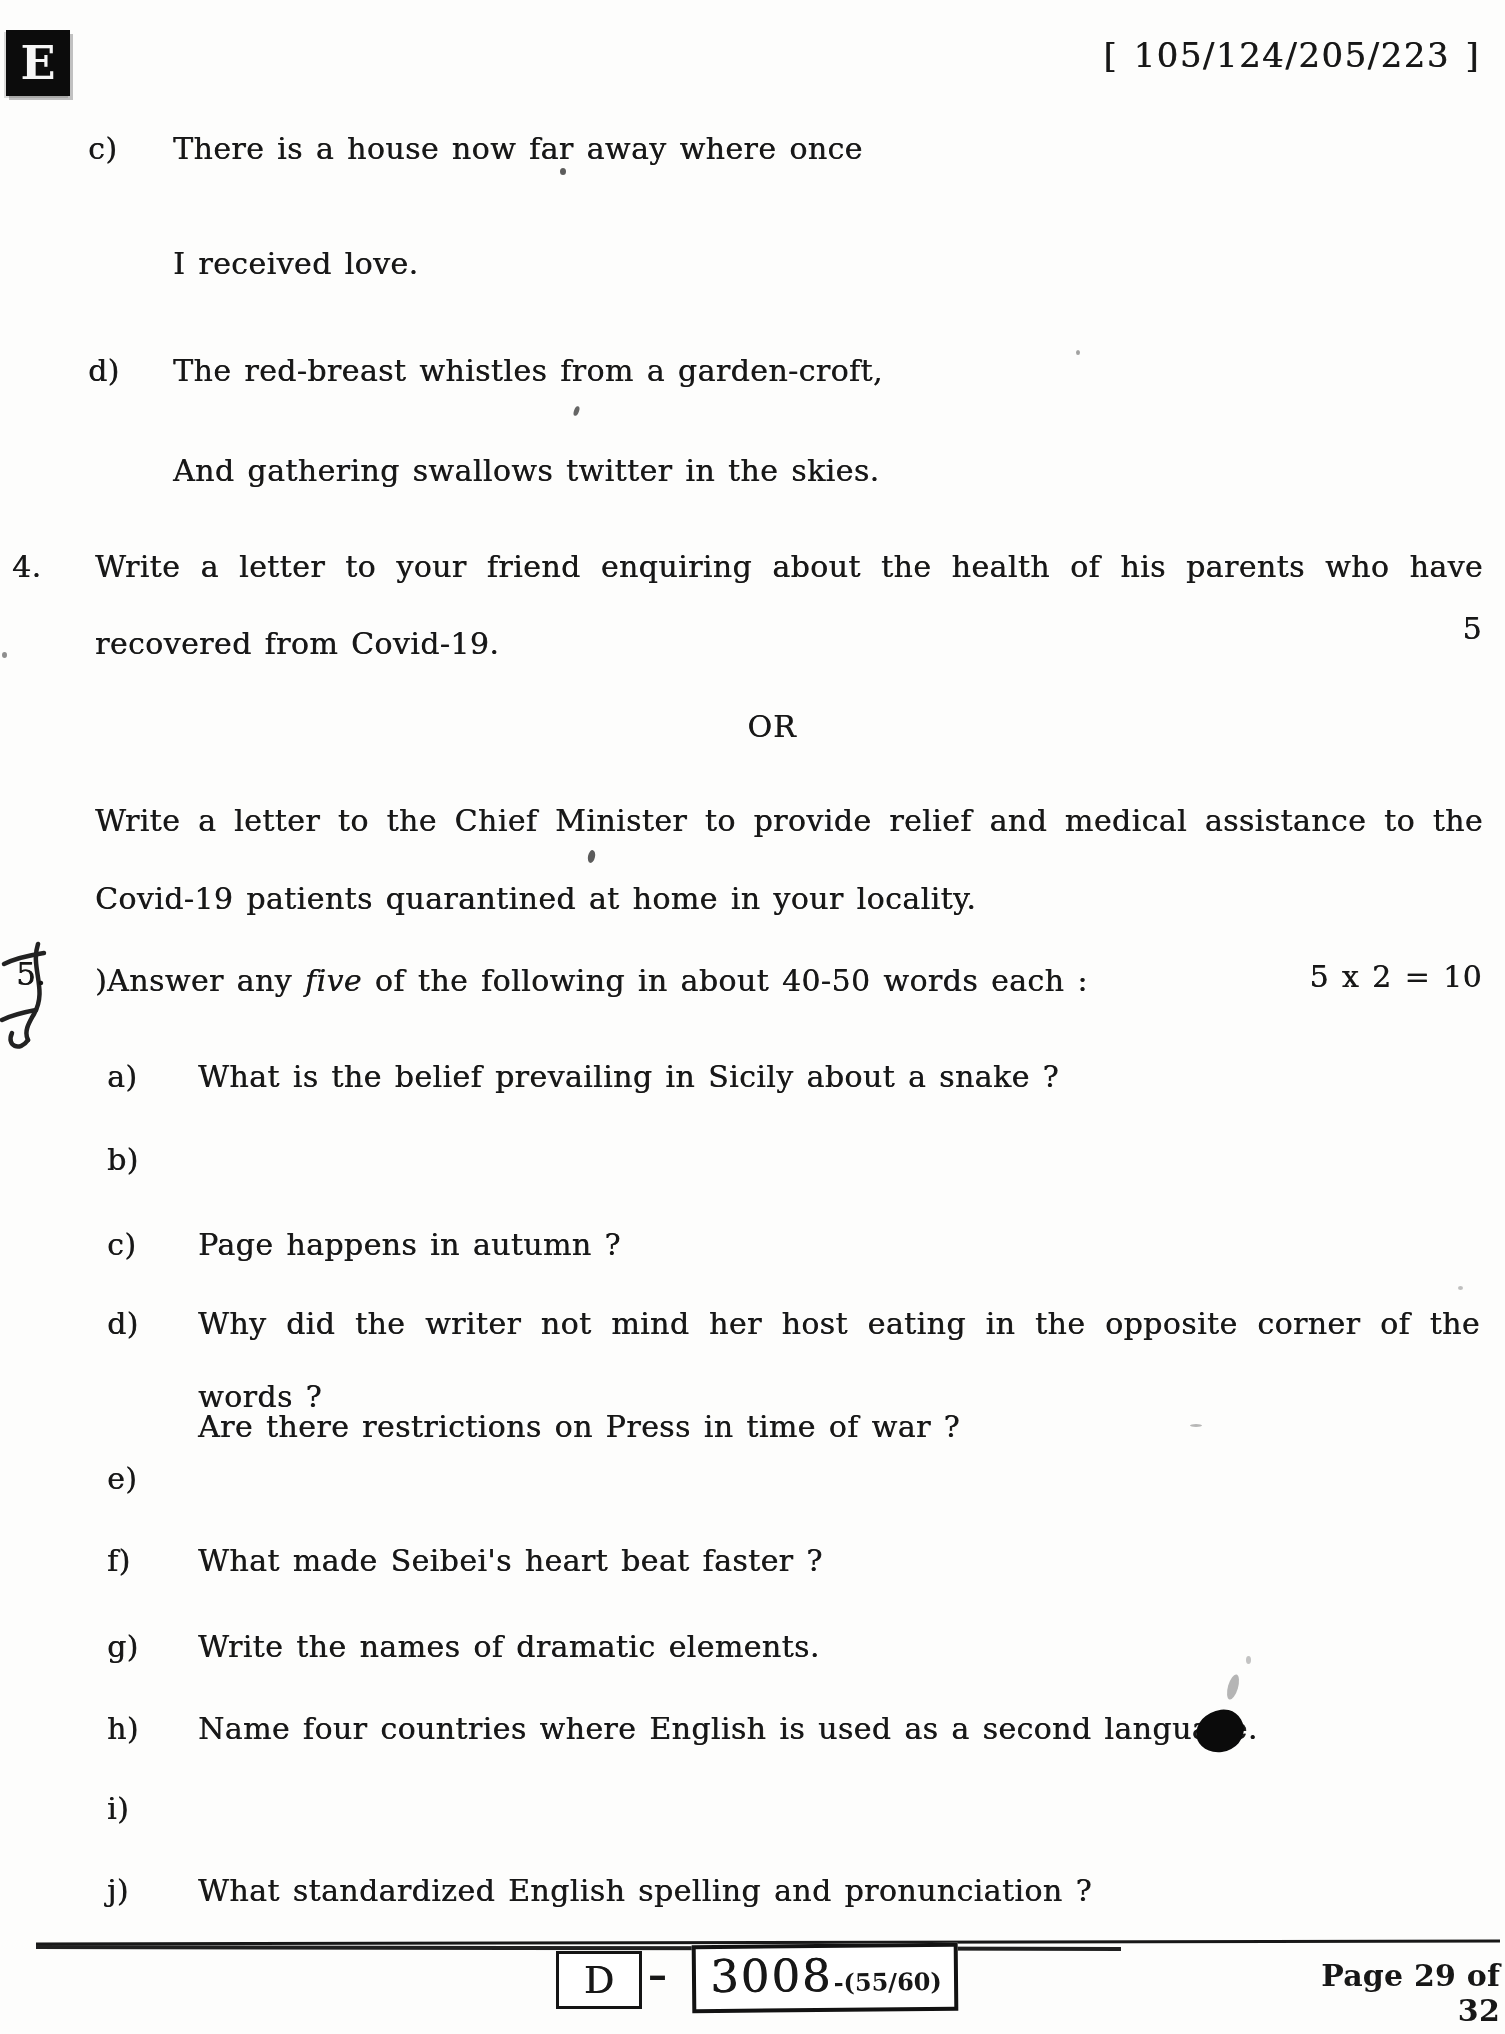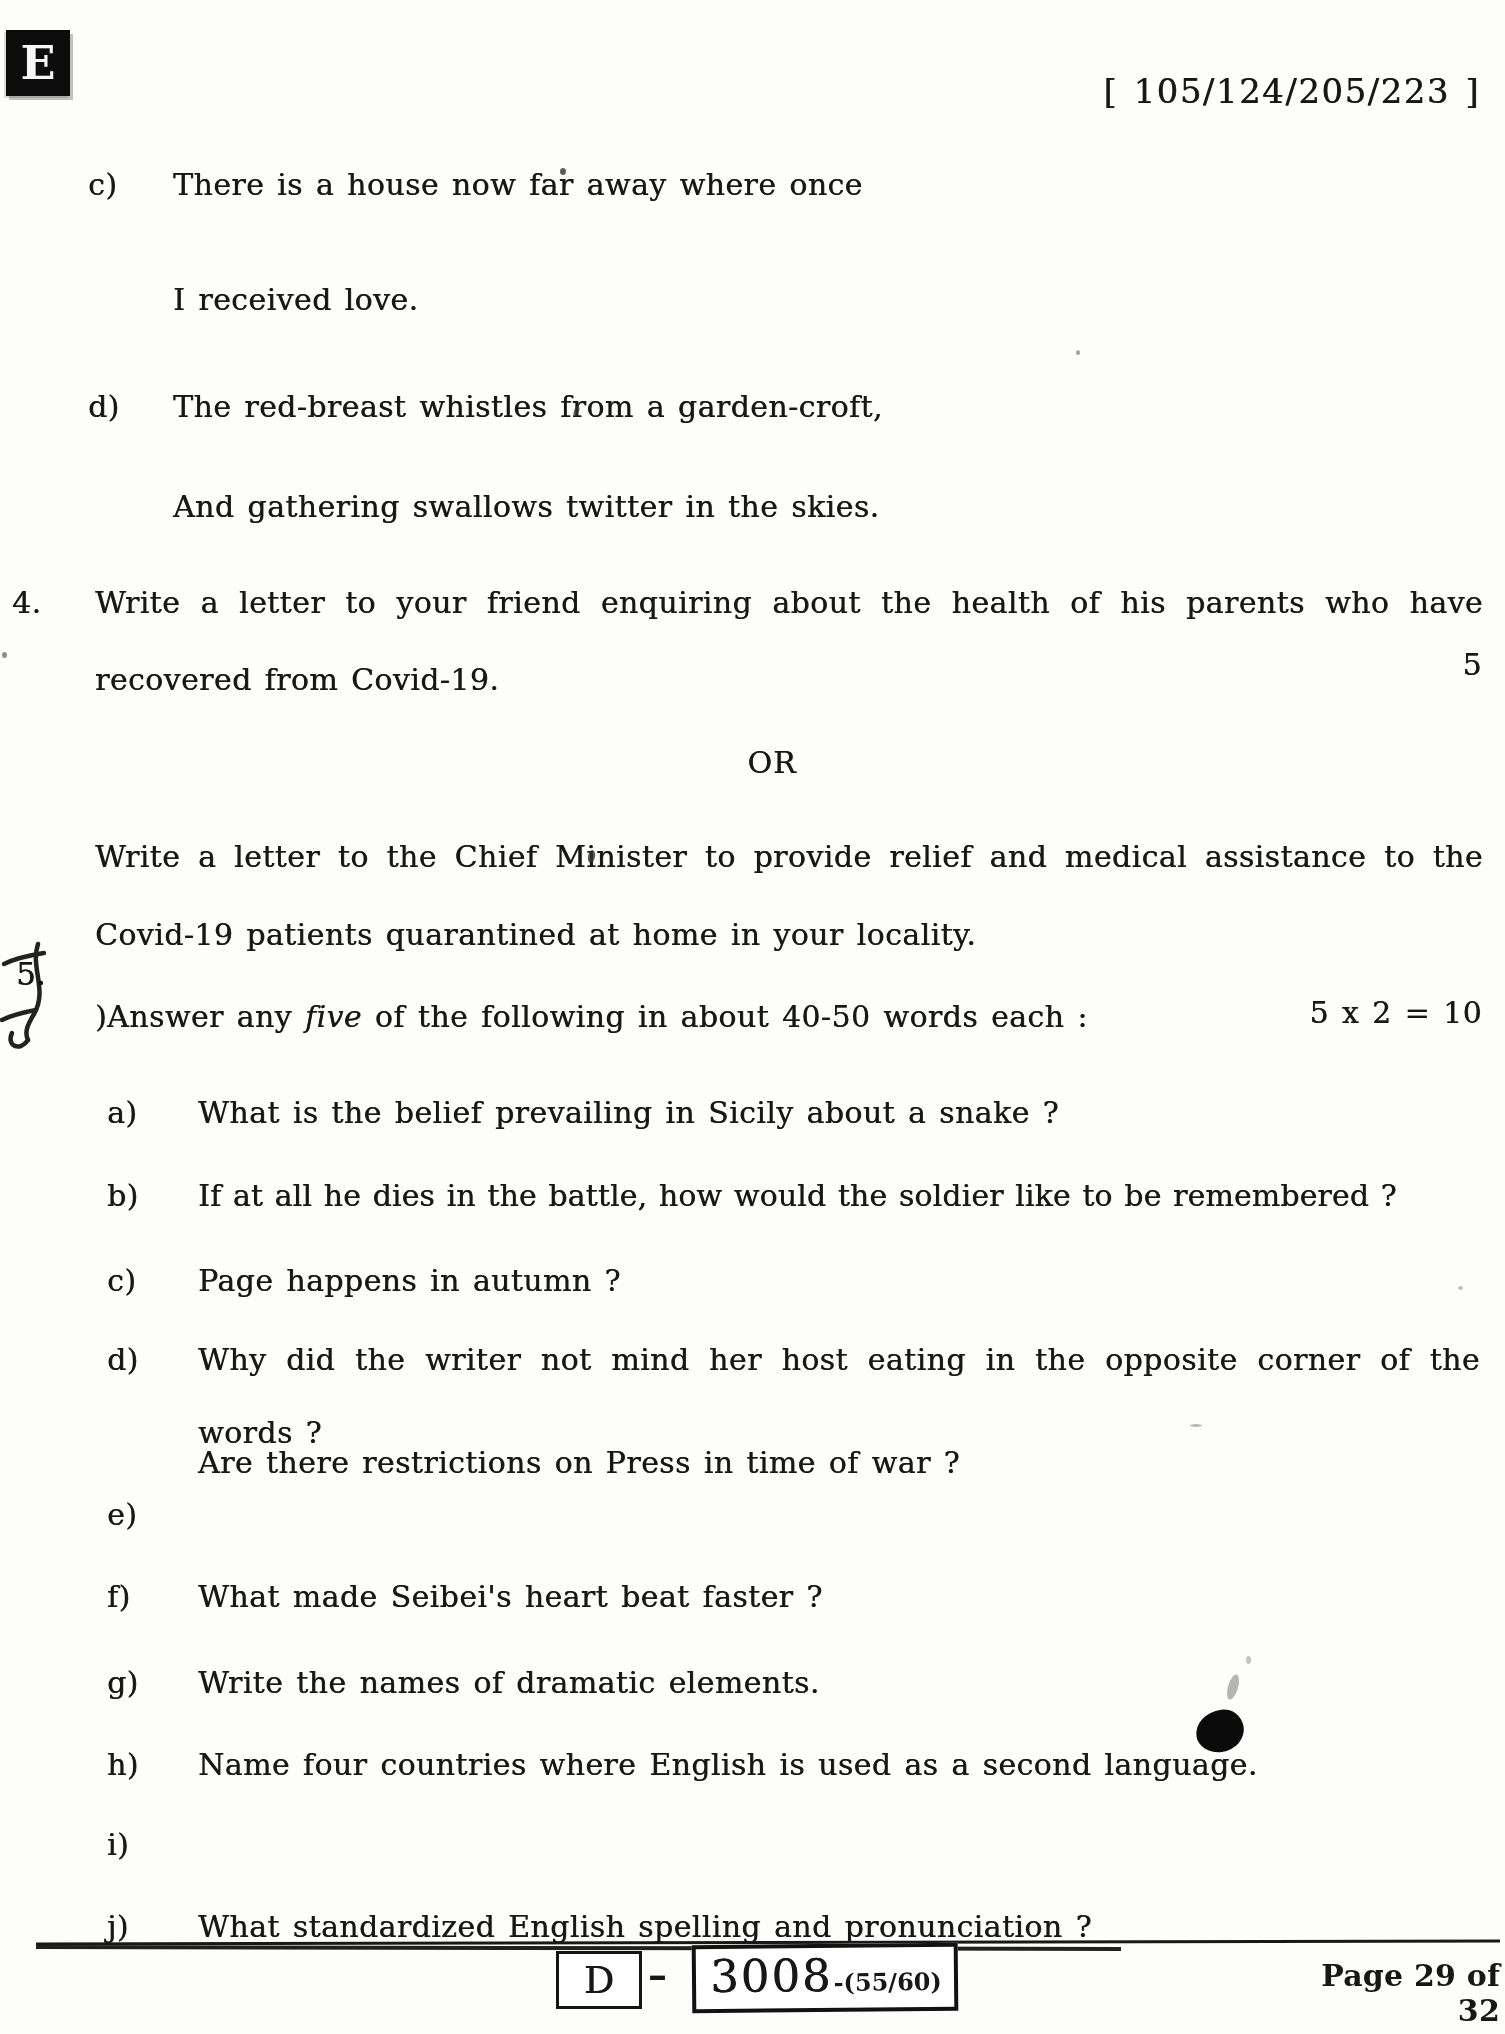--- a/index.html
+++ b/index.html
@@ -13,21 +13,20 @@
     overflow:hidden;
   }
   .ln{
     position:absolute;
     font-size:30px;
     line-height:38px;
     white-space:nowrap;
     letter-spacing:.4px;
     word-spacing:3px;
     text-shadow:.45px 0 .35px rgba(25,25,25,.85);
-    margin-top:36px;
   }
   .just{
     white-space:normal;
     text-align:justify;
     text-align-last:justify;
   }
   .right{text-align:right;}
   .center{text-align:center;}
   .italic{font-style:italic;}
   .badge{
@@ -123,21 +122,20 @@
   </svg>
   <div class="ln" style="left:95px;top:962px;">
     <span>)Answer any </span><span class="italic">five</span><span> of the following in about 40-50 words each :</span>
   </div>
   <div class="ln right" style="left:1300px;top:958px;width:182px;">5 x 2 = 10</div>
 
   <div class="ln" style="left:107px;top:1058px;">a)</div>
   <div class="ln" style="left:198px;top:1058px;">What is the belief prevailing in Sicily about a snake ?</div>
 
   <div class="ln" style="left:107px;top:1141px;">b)</div>
-  <div class="ln" style="left:198px;top:1141px;letter-spacing:.1px;word-spacing:2px;">If at all he dies in the battle, how would the soldier like to be remembered ?</div>
 
   <div class="ln" style="left:107px;top:1226px;">c)</div>
   <div class="ln" style="left:198px;top:1226px;">Page happens in autumn ?</div>
 
   <div class="ln" style="left:107px;top:1305px;">d)</div>
   <div class="ln just" style="left:198px;top:1305px;width:1282px;">Why did the writer not mind her host eating in the opposite corner of the</div>
   <div class="ln" style="left:198px;top:1378px;">words ?</div>
 
   <div class="ln" style="left:107px;top:1460px;">e)</div>
   <div class="ln" style="left:198px;top:1408px;">Are there restrictions on Press in time of war ?</div>

